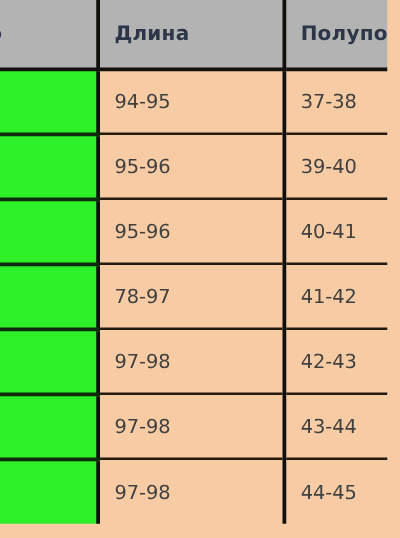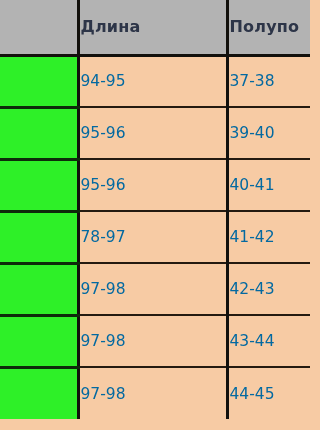--- a/index.html
+++ b/index.html
@@ -22,38 +22,38 @@
     width:452px;
   }
   .size-table col.c-qty{width:140px;}
   .size-table col.c-len{width:149px;}
   .size-table col.c-half{width:163px;}
 
   .size-table th,.size-table td{
     box-sizing:border-box;
     border-right:3px solid #12100c;
     border-bottom:3px solid #12100c;
-    padding:0 1px;
+    padding:0 12px;
     height:52px;
     vertical-align:middle;
     text-align:left;
     white-space:nowrap;
   }
   .size-table thead th{
     background:#b3b3b3;
     color:#2d3548;
     font-weight:bold;
     font-size:16px;
     letter-spacing:.2px;
     height:55px;
     border-bottom:3px solid #12100c;
   }
   .size-table tbody td{
     background:#f7cba4;
-    color:#0369a1;
+    color:#404040;
     font-size:15.5px;
     border-bottom:2px solid #241a10;
   }
   .size-table tbody td.qty-cell{
     background:#2ef028;
     border-bottom:3px solid #0d2b0a;
     border-right:3px solid #12100c;
   }
   .size-table tbody tr:last-child td{border-bottom:none;}
 </style>

